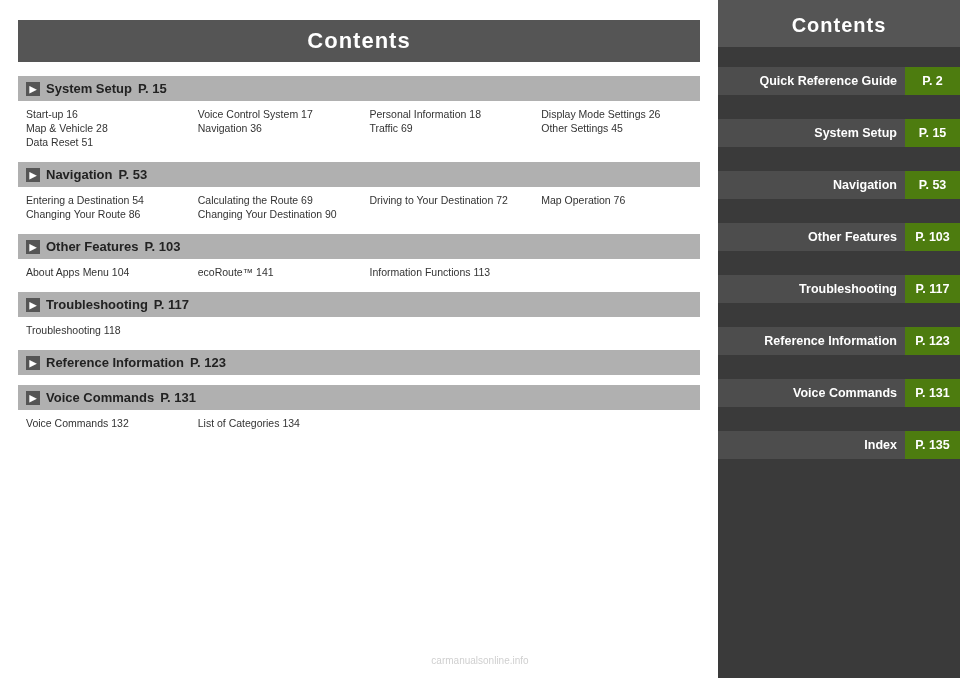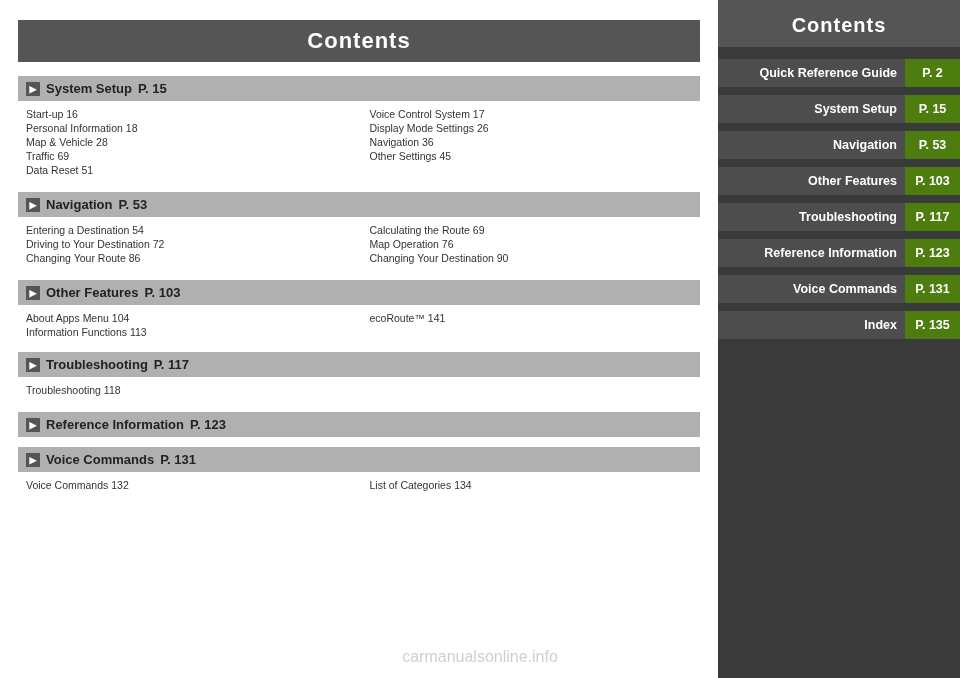--- a/index.html
+++ b/index.html
@@ -67,21 +67,21 @@
 
     .section-header-page {
       font-size: 13px;
       font-weight: bold;
       color: #222;
     }
 
     .section-items {
       padding: 3px 8px 4px 8px;
       display: grid;
-      grid-template-columns: repeat(2, 1fr);
+      grid-template-columns: repeat(4, 1fr);
       gap: 2px 21px;
     }
 
     .section-item {
       font-size: 10.5px;
       color: #333;
       white-space: nowrap;
     }
 
     
@@ -110,21 +110,21 @@
       gap: 0;
       padding: 8px 0;
       flex: 1;
     }
 
     
     .nav-item-wrap {
       display: flex;
       align-items: center;
       width: 100%;
-      margin: 4px 0;
+      margin: 12px 0;
     }
 
     .nav-label {
       flex: 1;
       background: #4d4d4d;
       color: #fff;
       font-size: 12.5px;
       font-weight: bold;
       text-align: right;
       padding: 7px 8px 7px 10px;
@@ -142,21 +142,21 @@
       cursor: pointer;
     }
 
     
     .watermark {
       position: absolute;
       bottom: 12px;
       left: 50%;
       transform: translateX(-50%);
       color: #bbb;
-      font-size: 16px;
+      font-size: 10px;
       opacity: 0.7;
       white-space: nowrap;
       z-index: 10;
     }
   </style>
 </head>
 <body>
 
 <div class="main-content">
   <div class="page-title-bar">

